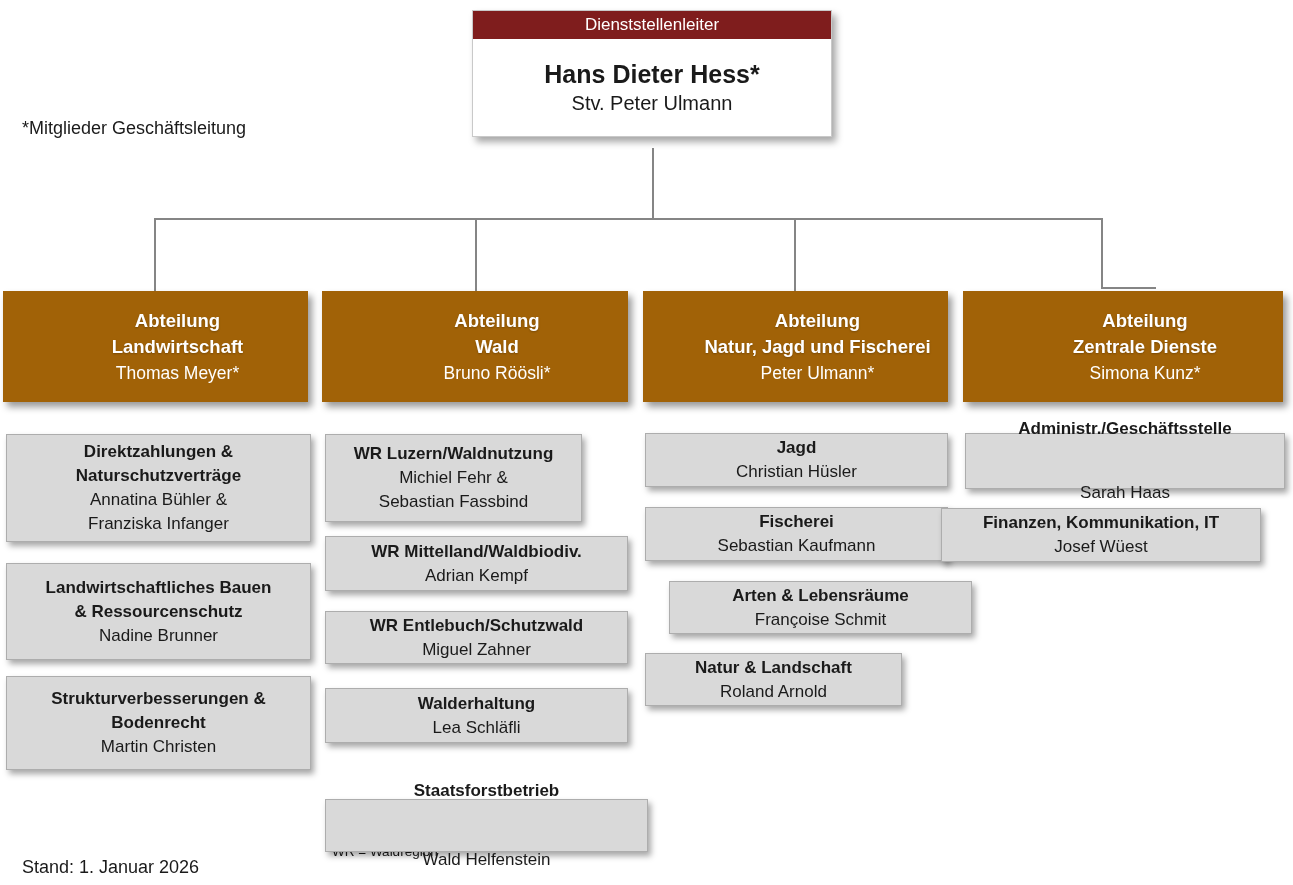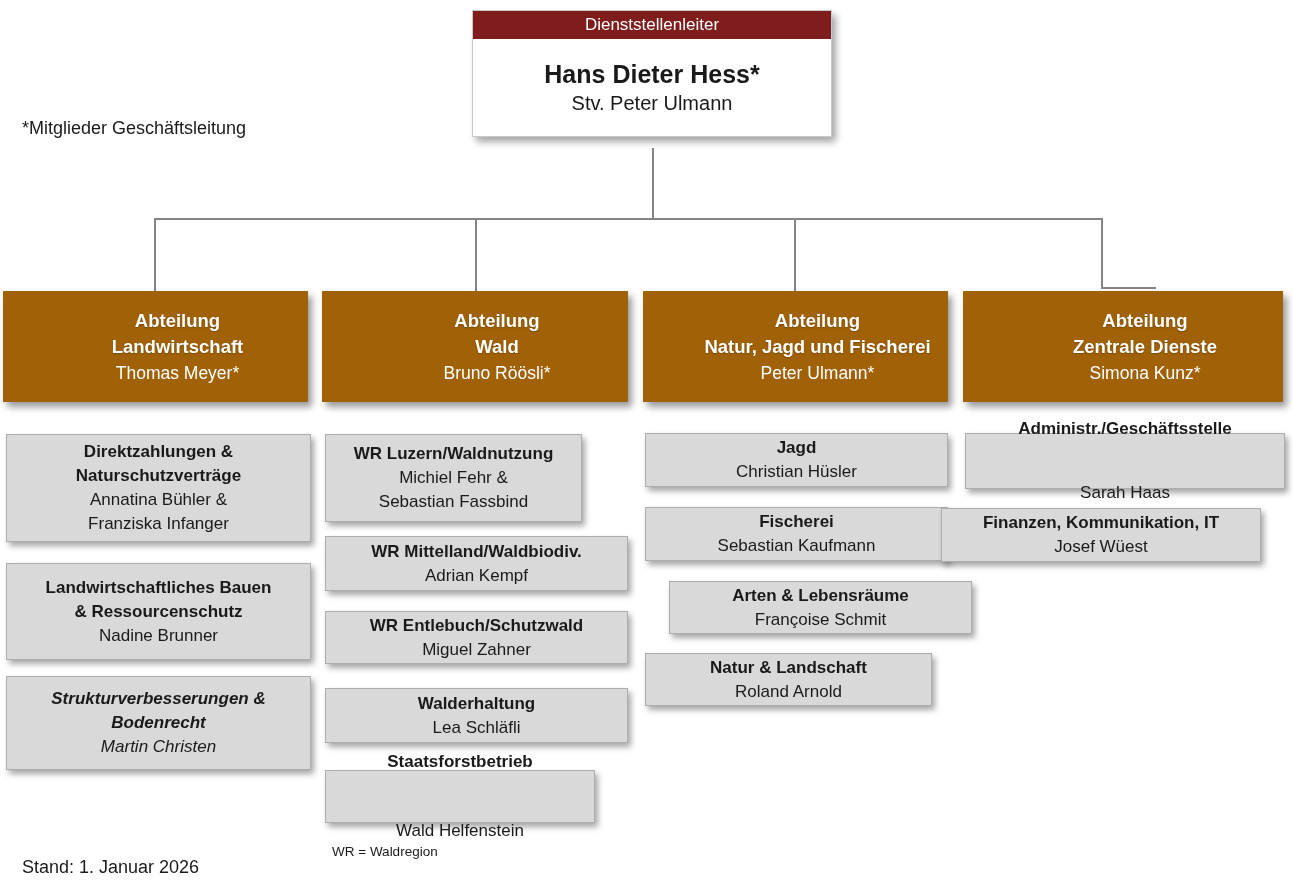--- a/index.html
+++ b/index.html
@@ -84,21 +84,21 @@
     <div class="unit-title">Direktzahlungen &amp;
 Naturschutzverträge</div>
     <div class="unit-staff">Annatina Bühler &amp;
 Franziska Infanger</div>
   </div>
   <div class="box unit" style="left:6px;top:563px;width:305px;height:97px;">
     <div class="unit-title">Landwirtschaftliches Bauen
 &amp; Ressourcenschutz</div>
     <div class="unit-staff">Nadine Brunner</div>
   </div>
-  <div class="box unit" style="left:6px;top:676px;width:305px;height:94px;font-style:italic;">
+  <div class="box unit" style="left:6px;top:676px;width:305px;height:94px;">
     <div class="unit-title">Strukturverbesserungen &amp;
 Bodenrecht</div>
     <div class="unit-staff">Martin Christen</div>
   </div>
 
   <div class="box unit" style="left:325px;top:434px;width:257px;height:88px;">
     <div class="unit-title">WR Luzern/Waldnutzung</div>
     <div class="unit-staff">Michiel Fehr &amp;
 Sebastian Fassbind</div>
   </div>
@@ -107,38 +107,38 @@
     <div class="unit-staff">Adrian Kempf</div>
   </div>
   <div class="box unit" style="left:325px;top:611px;width:303px;height:53px;">
     <div class="unit-title">WR Entlebuch/Schutzwald</div>
     <div class="unit-staff">Miguel Zahner</div>
   </div>
   <div class="box unit" style="left:325px;top:688px;width:303px;height:55px;">
     <div class="unit-title">Walderhaltung</div>
     <div class="unit-staff">Lea Schläfli</div>
   </div>
-  <div class="box unit" style="left:325px;top:770px;width:270px;height:53px;gap:45px;">
+  <div class="box unit" style="left:325px;top:799px;width:323px;height:53px;gap:45px;">
     <div class="unit-title">Staatsforstbetrieb</div>
     <div class="unit-staff">Wald Helfenstein</div>
   </div>
 
   <div class="box unit" style="left:645px;top:433px;width:303px;height:54px;">
     <div class="unit-title">Jagd</div>
     <div class="unit-staff">Christian Hüsler</div>
   </div>
   <div class="box unit" style="left:645px;top:507px;width:303px;height:54px;">
     <div class="unit-title">Fischerei</div>
     <div class="unit-staff">Sebastian Kaufmann</div>
   </div>
   <div class="box unit" style="left:645px;top:581px;width:303px;height:53px;margin-left:24px;">
     <div class="unit-title">Arten &amp; Lebensräume</div>
     <div class="unit-staff">Françoise Schmit</div>
   </div>
-  <div class="box unit" style="left:645px;top:653px;width:287px;height:53px;">
+  <div class="box unit" style="left:645px;top:653px;width:257px;height:53px;">
     <div class="unit-title">Natur &amp; Landschaft</div>
     <div class="unit-staff">Roland Arnold</div>
   </div>
 
   <div class="box unit" style="left:965px;top:433px;width:320px;height:56px;gap:40px;">
     <div class="unit-title">Administr./Geschäftsstelle</div>
     <div class="unit-staff">Sarah Haas</div>
   </div>
   <div class="box unit" style="left:941px;top:508px;width:320px;height:54px;">
     <div class="unit-title">Finanzen, Kommunikation, IT</div>

